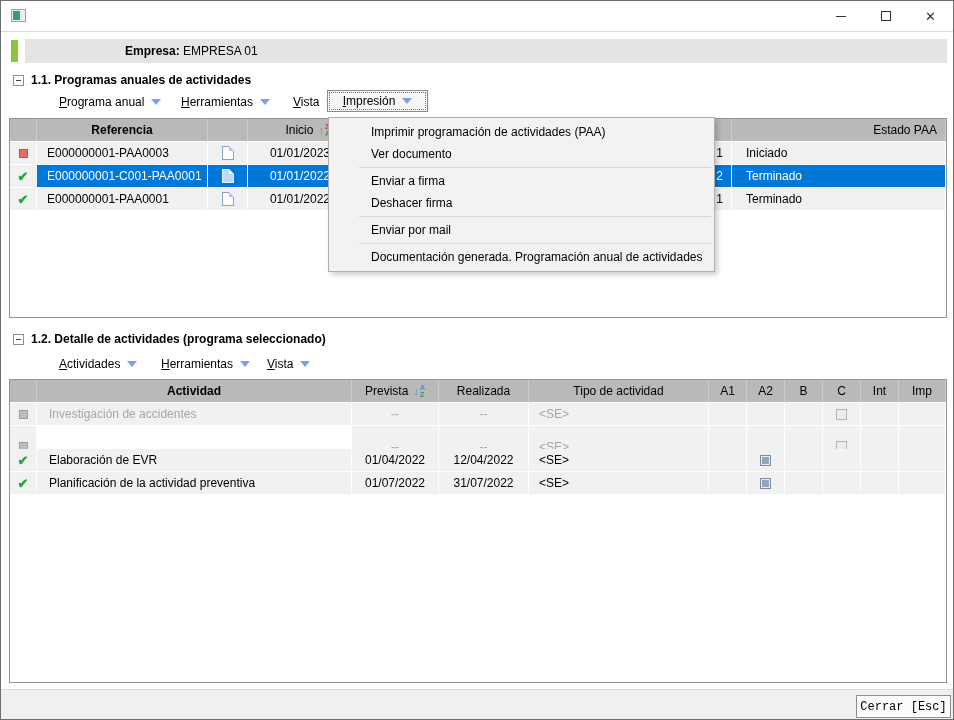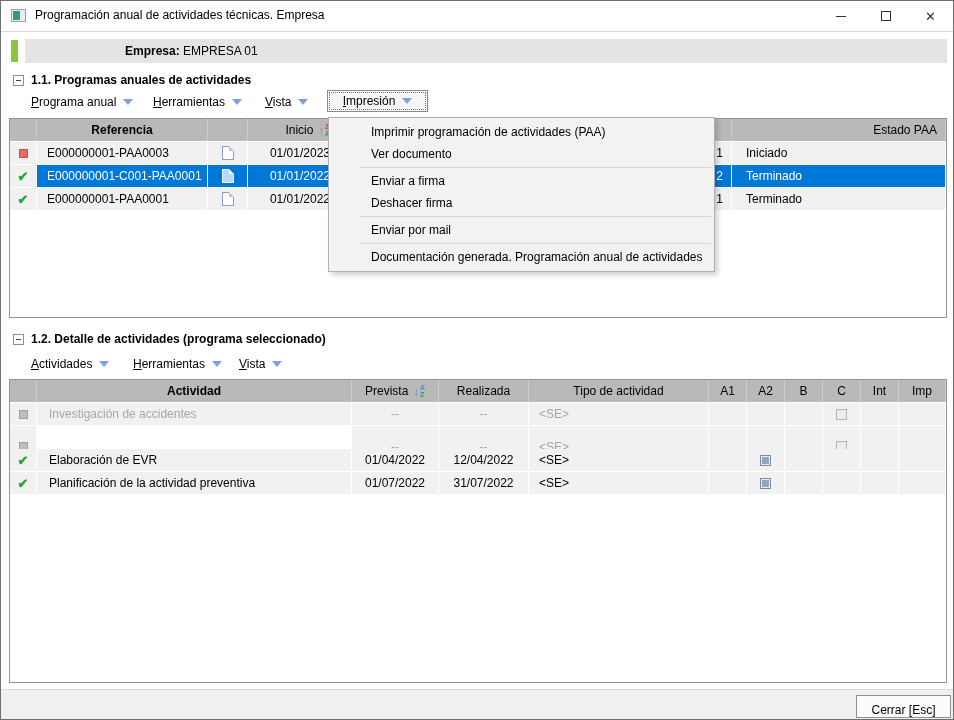--- a/index.html
+++ b/index.html
@@ -27,21 +27,21 @@
   .empresa-accent { position:absolute; left:10px; top:39px; width:7px; height:22px; background:#8cc63f; }
   .empresa-bar { position:absolute; left:24px; top:38px; width:922px; height:24px; background:#e4e4e4; }
   .empresa-label { position:absolute; left:60px; top:5px; font-weight:bold;margin-left:40px; }
   .empresa-value { position:absolute; left:158px; top:5px; }
 
   
   .collapse-box { position:absolute; width:11px; height:11px; background:#fff; border:1px solid #8f8f8f; }
   .collapse-box i { position:absolute; left:2px; top:4px; width:5px; height:1px; background:#444; display:block; }
   .sec-title { position:absolute; font-weight:bold; white-space:nowrap; }
   .menubar-item { position:absolute; display:inline-flex; align-items:center; gap:7px; height:20px;
-                  white-space:nowrap; cursor:default; }
+                  white-space:nowrap; cursor:default;margin-left:28px; }
   .u { text-decoration:underline; }
   .dd-arrow { width:0; height:0; border-left:5px solid transparent; border-right:5px solid transparent;
               border-top:6px solid #7f9fe6; display:inline-block; }
 
   .impresion-btn { position:absolute; left:326px; top:89px; width:101px; height:22px;
                    background:#f6f6f6; border:1px solid #8a8a8a; display:flex; align-items:center;
                    justify-content:center; gap:7px; }
   .impresion-btn::before { content:""; position:absolute; inset:1px; border:1px dotted #777; pointer-events:none; }
 
   
@@ -89,32 +89,31 @@
   
   .dropdown { position:absolute; left:327px; top:116px; width:387px; background:#f2f2f2;
               border:1px solid #b0b0b0; box-shadow:3px 3px 5px rgba(0,0,0,0.18); z-index:20; padding:3px 0; }
   .menu-item { height:22px; line-height:22px; padding-left:42px; white-space:nowrap; }
   .menu-sep { height:1px; background:#d7d7d7; margin:2px 3px 2px 30px; }
 
   
   .footer-sep { position:absolute; left:0; right:0; top:688px; height:1px; background:#dadada; }
   .footer { position:absolute; left:0; right:0; top:689px; bottom:0; background:#f0f0f0; }
   .close-btn { position:absolute; left:855px; top:694px; width:95px; height:23px; background:#fbfbfb;
-               border:1px solid #8f8f8f; display:flex; align-items:flex-end; justify-content:center; }
+               border:1px solid #8f8f8f; display:flex; align-items:center; justify-content:center;font-family:Liberation Mono, monospace; }
 </style>
 </head>
 <body>
 
 <div id="window">
 
   <div class="titlebar">
     <span class="app-icon">
         <i></i>
       </span>
-    <span class="title-text">Programación anual de actividades técnicas. Empresa</span>
     <span class="win-btn min">
         <span class="glyph-min"></span>
       </span>
     <span class="win-btn max">
         <span class="glyph-max"></span>
       </span>
     <span class="win-btn close">
         <span class="glyph-close">✕</span>
       </span>
   </div>

